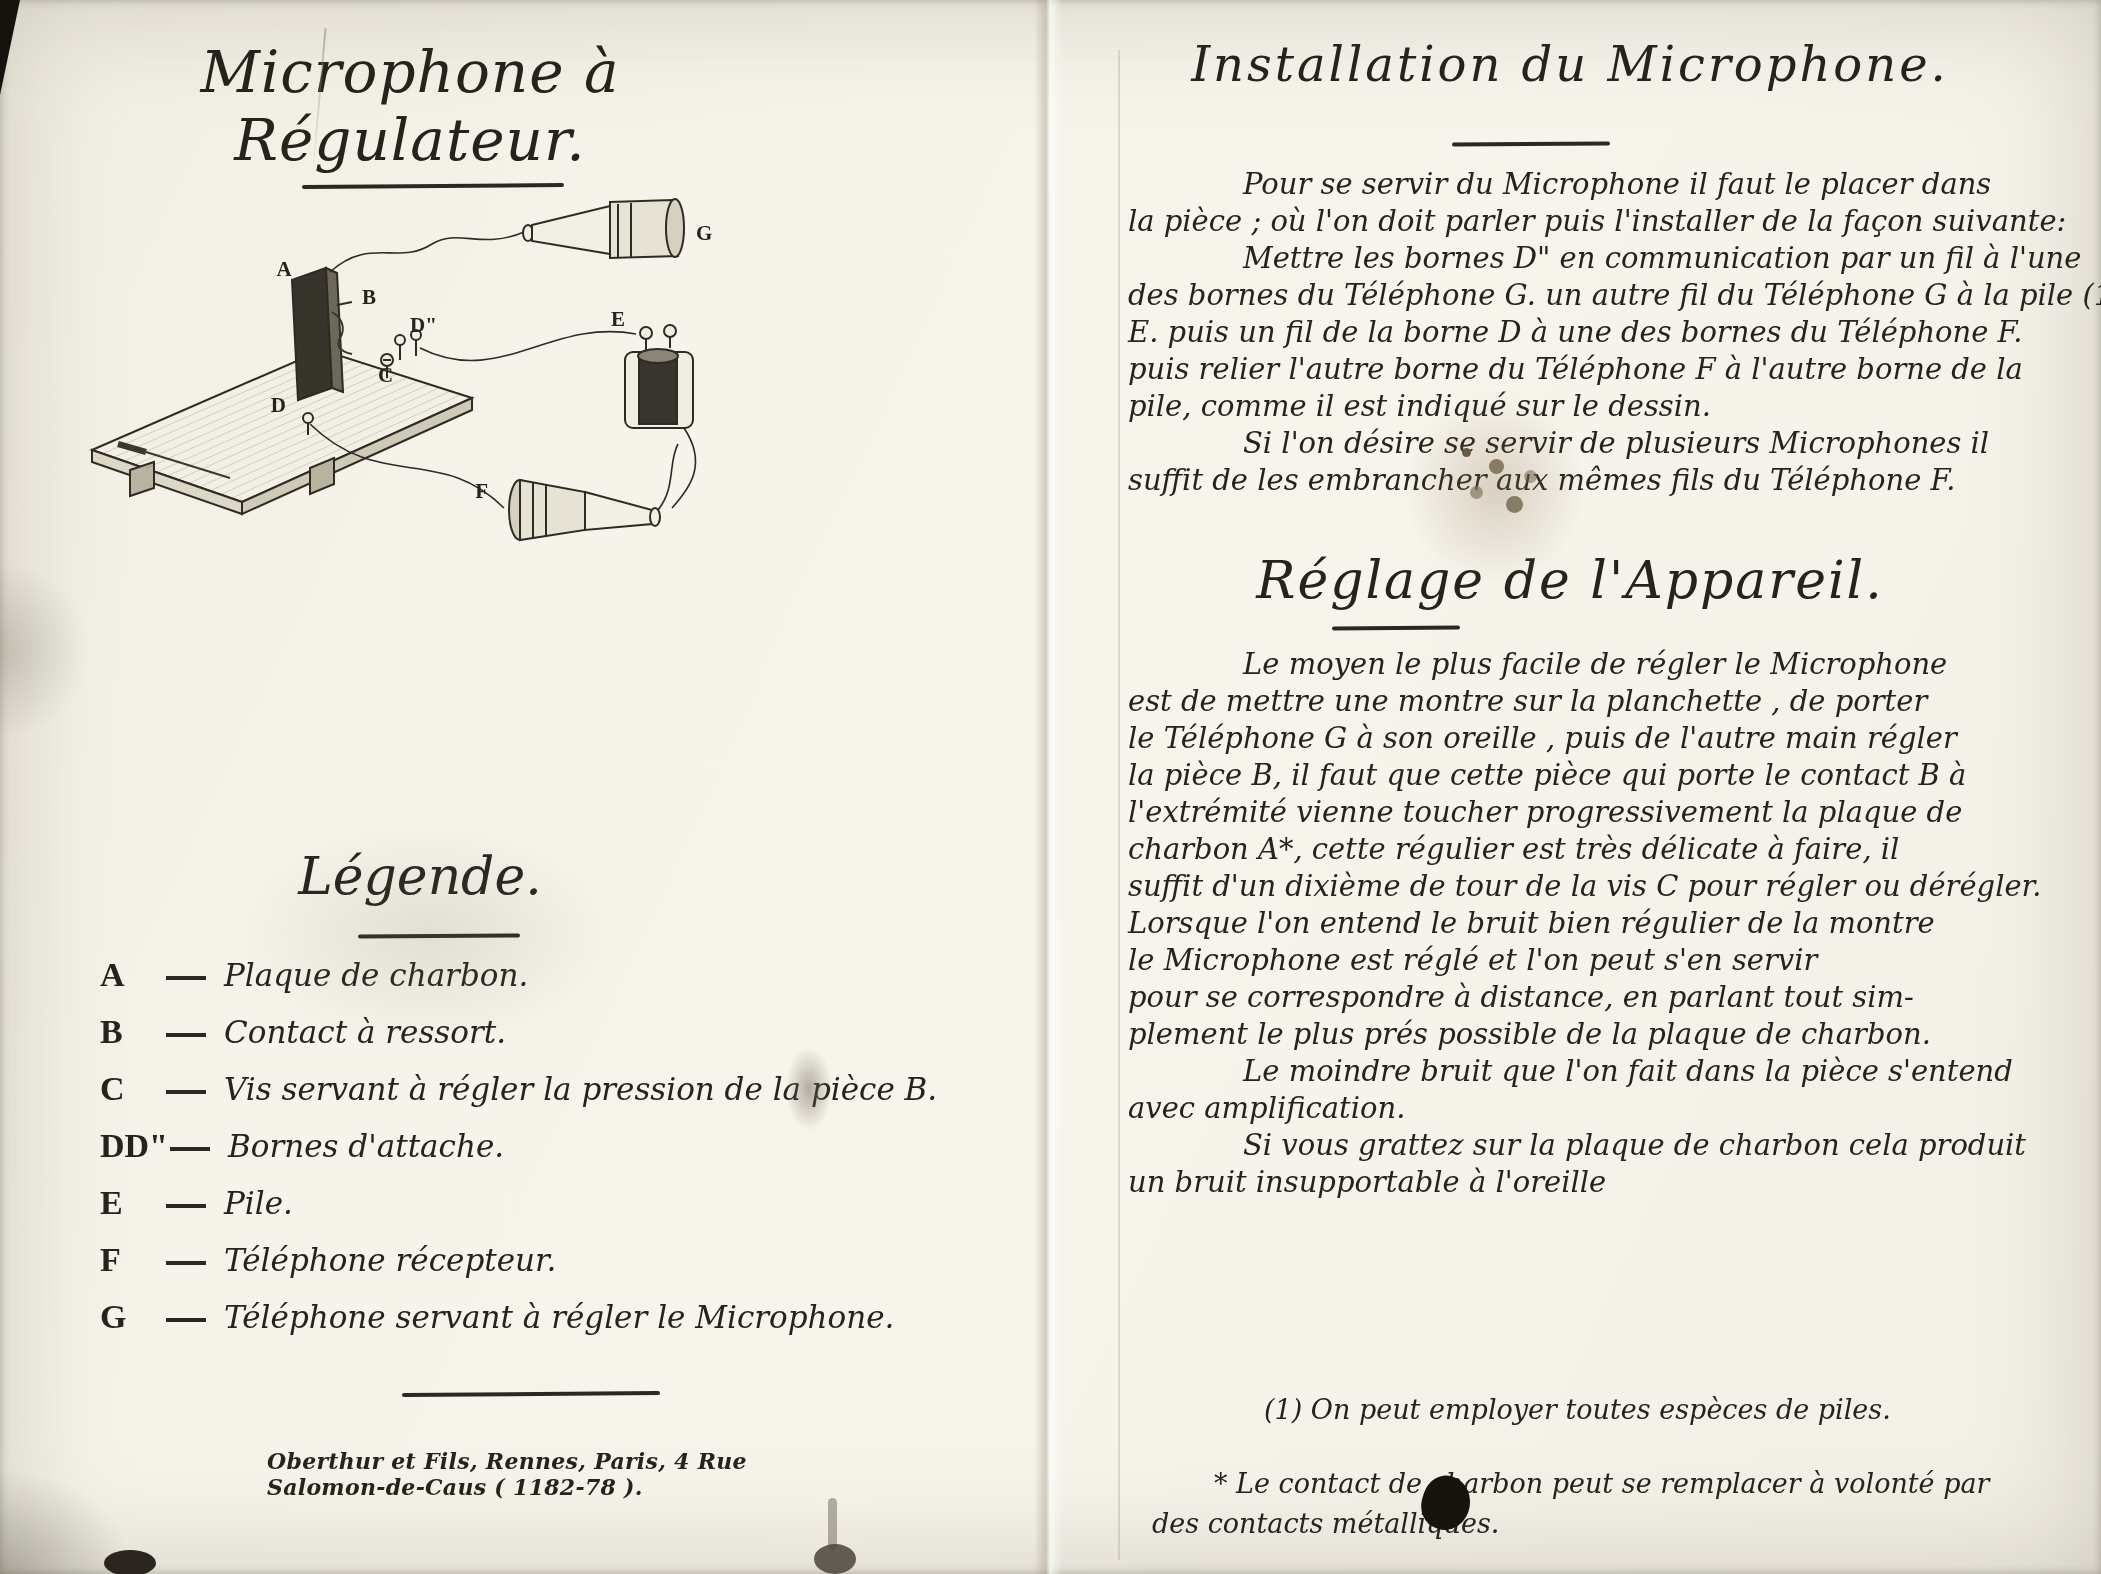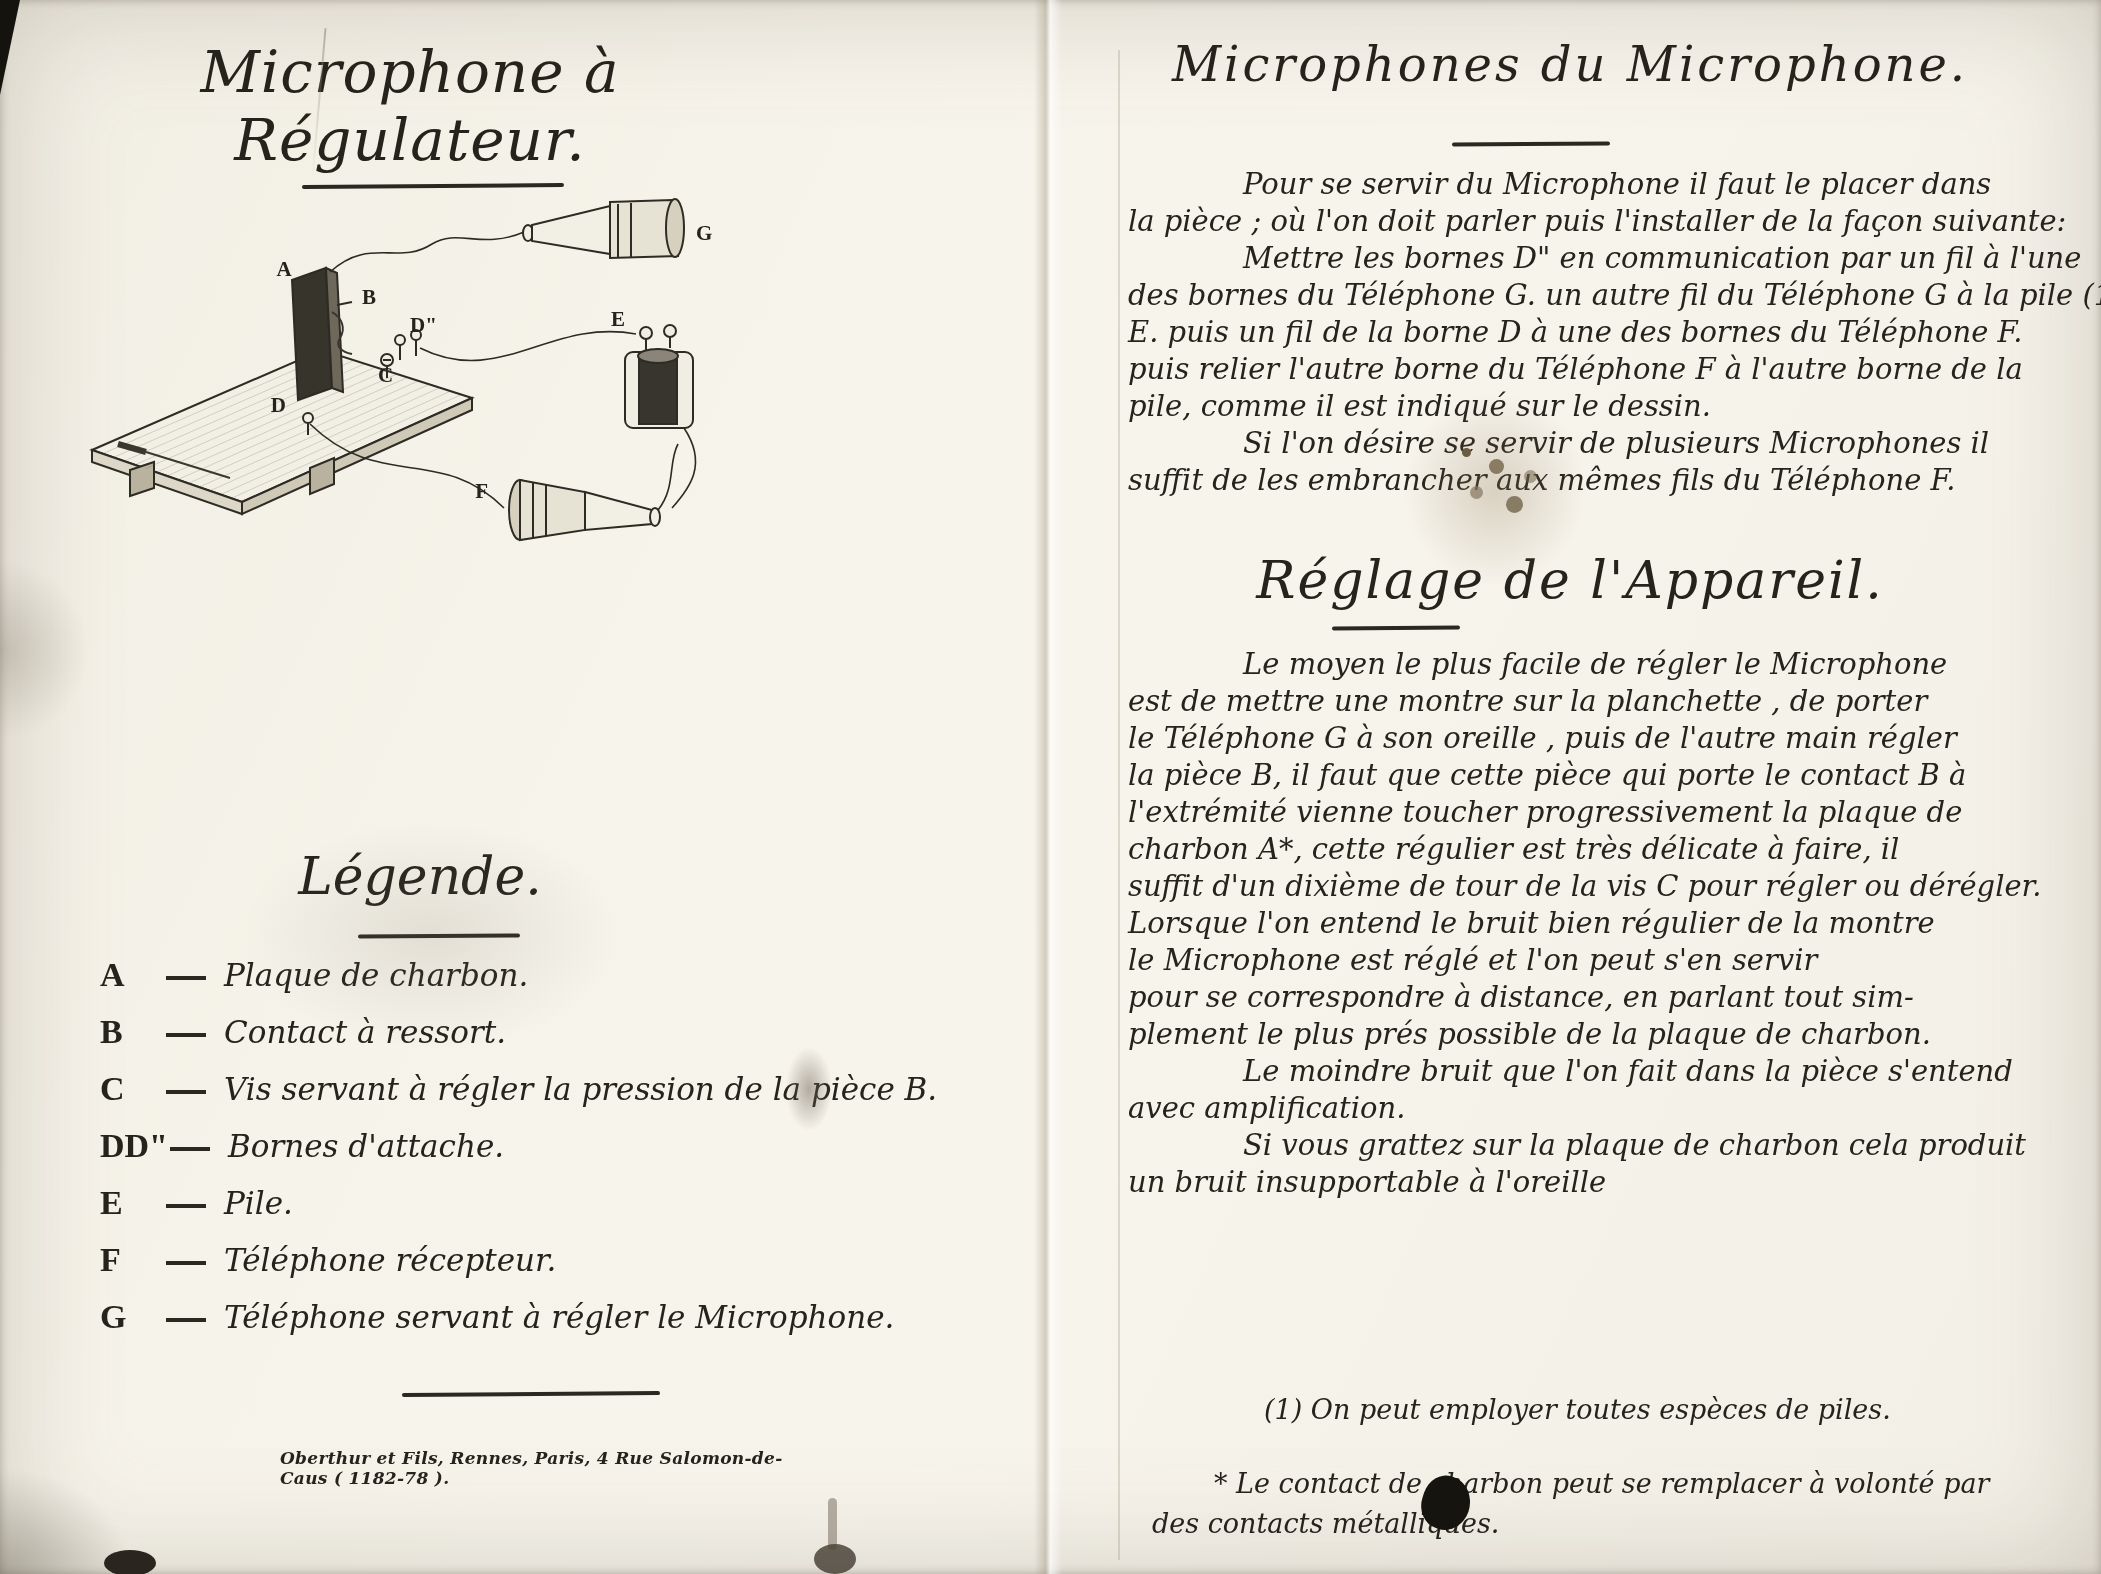--- a/index.html
+++ b/index.html
@@ -19,22 +19,22 @@
     font-style:italic; font-size:52px;}
   .legend-rule{left:358px; top:934px; width:162px;}
   .legend-list{left:100px; top:946px; width:920px;}
   .legend-item{height:57px; line-height:57px; white-space:nowrap;}
   .legend-key{display:inline-block; min-width:64px; font-family:"Liberation Serif",serif;
     font-weight:bold; font-style:normal; font-size:34px;}
   .legend-dash{display:inline-block; width:40px; border-bottom:4px solid #2b2822;
     margin:0 18px 8px 2px; vertical-align:middle;}
   .legend-text{font-style:italic; font-size:31px;}
   .bottom-rule{left:402px; top:1392px; width:258px;}
-  .imprint{left:280px; top:1448px; width:540px; font-style:italic; font-weight:bold;
-    font-size:17px; letter-spacing:.3px;}
+  .imprint{left:267px; top:1448px; width:540px; font-style:italic; font-weight:bold;
+    font-size:22px; letter-spacing:.3px;}
   
   .r-heading1{left:1140px; top:36px; width:860px; text-align:center;
     font-style:italic; font-size:48px; letter-spacing:3px;}
   .r1-rule{left:1452px; top:142px; width:158px;}
   .para{left:1128px; font-style:italic; font-size:29px;}
   .para .line{height:37px; line-height:37px; white-space:nowrap;}
   .para .line.indent{padding-left:115px;}
   .para1{top:166px;}
   .r-heading2{left:1140px; top:550px; width:860px; text-align:center;
     font-style:italic; font-size:52px; letter-spacing:2px;}
@@ -208,21 +208,21 @@
       </div>
 
       <div class="legend-item">
         <span class="legend-key">G</span><span class="legend-dash"></span><span class="legend-text">Téléphone servant à régler le Microphone.</span>
       </div>
     </div>
 
   <div class="abs rule bottom-rule"></div>
   <div class="abs imprint">Oberthur et Fils, Rennes, Paris, 4 Rue Salomon-de-Caus ( 1182-78 ).</div>
 
-  <div class="abs r-heading1">Microphones du Microphone.</div>
+  <div class="abs r-heading1">Installation du Microphone.</div>
   <div class="abs rule r1-rule"></div>
 
   <div class="abs para para1">
 
       <div class="line indent">Pour se servir du Microphone il faut le placer dans</div>
 
       <div class="line">la pièce ; où l'on doit parler puis l'installer de la façon suivante:</div>
 
       <div class="line indent">Mettre les bornes D" en communication par un fil à l'une</div>
 

